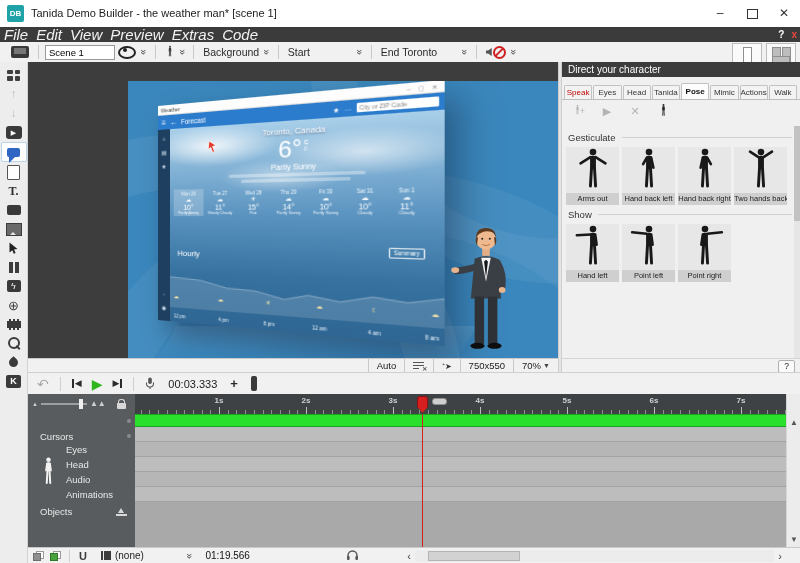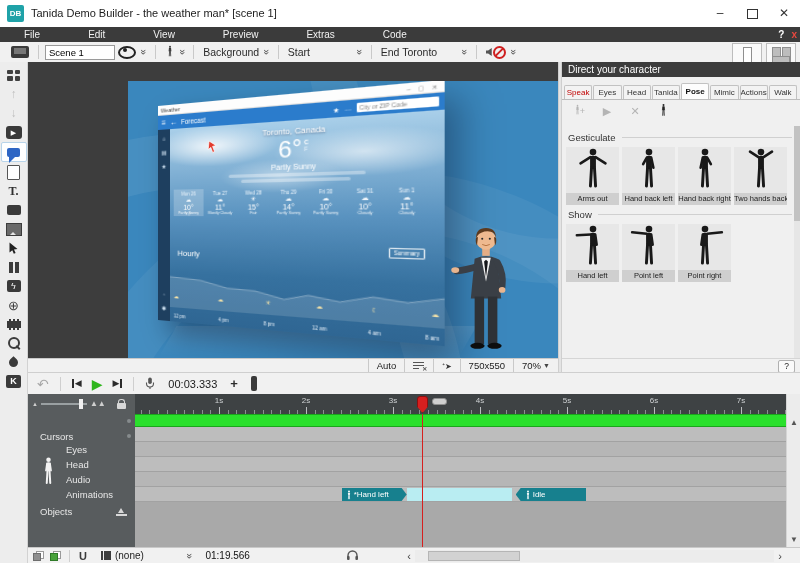--- a/index.html
+++ b/index.html
@@ -13,21 +13,21 @@
   #appicon{position:absolute;left:7px;top:5px;width:17px;height:17px;background:var(--accent,#1fa2a8);
            border-radius:2px;color:#fff;font-size:8px;font-weight:bold;text-align:center;line-height:17px;}
   #apptitle{position:absolute;left:31px;top:0;height:27px;line-height:27px;font-size:11px;color:#1c1c1c;}
   .wbtn{position:absolute;top:0;width:32px;height:27px;text-align:center;line-height:26px;font-size:12px;color:#333;}
   #btn-min{right:64px;} #btn-max{right:32px;} #btn-close{right:0;}
   .maxglyph{display:inline-block;width:9px;height:8px;border:1px solid #333;margin-top:9px;}
 
   
   #menubar{position:absolute;left:0;top:27px;width:800px;height:15px;background:#3b3b3b;display:flex;align-items:center;}
   #menu-items{display:flex;height:100%;}
-  .menu-item{padding:0 24px;color:#f2f2f2;font-size:10px;line-height:15px;}
+  .menu-item{padding:0 4px;color:#f2f2f2;font-size:15px;line-height:15px;font-style:italic;}
   #menu-right{position:absolute;right:3px;top:0;height:15px;display:flex;gap:7px;align-items:center;}
   #menu-help{color:#ffffff;font-size:10px;font-weight:bold;}
   #menu-x{color:#e8483f;font-size:10px;font-weight:bold;}
 
   
   #toolbar{position:absolute;left:0;top:42px;width:800px;height:20px;background:#f1f1f1;border-bottom:1px solid #c9c9c9;
            display:flex;align-items:center;}
   .tb-sep{width:1px;height:14px;background:#c9c9c9;margin:0 6px;}
   .tb-item{display:flex;align-items:center;gap:4px;padding:0 3px;color:#2a2a2a;font-size:10.5px;white-space:nowrap;}
   #scene-input{width:62px;height:13px;border:1px solid #9a9a9a;background:#fff;font-size:9.5px;
@@ -181,21 +181,21 @@
   .tl-dot{position:absolute;left:99px;width:4px;height:4px;border-radius:50%;background:#868b8d;}
   #tl-figure{position:absolute;left:8px;top:50px;}
   #char-tracks{position:absolute;left:38px;top:48px;width:66px;}
   .tl-sub{height:15px;line-height:15px;}
   #lbl-objects{position:absolute;left:12px;top:112px;}
   .imp{position:absolute;left:88px;top:112px;width:11px;height:10px;}
   .imp:before{content:"";position:absolute;bottom:0;left:0;right:0;height:2px;background:#d8d8d8;}
   .imp:after{content:"";position:absolute;left:2px;top:-1px;border:3.5px solid transparent;border-bottom:5px solid #d8d8d8;}
 
   #tl-tracks{position:absolute;left:107px;top:0;width:651px;height:153px;}
-  #ruler{position:absolute;left:0;top:0;width:651px;height:20px;background:#3e4244;}
+  #ruler{position:absolute;left:0;top:0;width:651px;height:20px;background:#3e4244;font-weight:bold;}
   .tick{position:absolute;bottom:0;width:1px;height:4px;background:#8b8f92;}
   .tick.major{height:7px;background:#b9bcbe;}
   .tick-label{position:absolute;top:2px;width:16px;text-align:center;font-size:8px;color:#cfd2d4;}
   #greenbar{position:absolute;left:0;top:20px;width:651px;height:13px;background:var(--scene-green,#2ae02c);border-top:1px solid #1aa51c;border-bottom:1px solid #1aa51c;box-sizing:border-box;}
   .trow{position:absolute;left:0;width:651px;height:15px;border-bottom:1px solid #a2a2a2;box-sizing:border-box;}
   #clips{position:absolute;left:0;top:93px;width:651px;height:15px;}
   .clip{position:absolute;top:1px;height:13px;display:flex;align-items:center;gap:2px;font-size:8px;color:#fff;white-space:nowrap;overflow:hidden;padding-left:4px;box-sizing:border-box;}
   .clip.dark{background:var(--clip-teal,#17808e);}
   .clip.rnotch{clip-path:polygon(0 0,calc(100% - 5px) 0,100% 50%,calc(100% - 5px) 100%,0 100%);}
   .clip.lnotch{clip-path:polygon(0 50%,5px 0,100% 0,100% 100%,5px 100%);padding-left:9px;}
@@ -758,41 +758,20 @@
     </div>
 
     <div id="tl-tracks">
       <div id="ruler"><span id="ruler-ticks"></span><div class="tick" style="left: 5.7px;"></div><div class="tick" style="left: 14.4px;"></div><div class="tick" style="left: 23.1px;"></div><div class="tick" style="left: 31.8px;"></div><div class="tick" style="left: 40.5px;"></div><div class="tick" style="left: 49.2px;"></div><div class="tick" style="left: 57.9px;"></div><div class="tick" style="left: 66.6px;"></div><div class="tick" style="left: 75.3px;"></div><div class="tick major" style="left: 84px;"></div><div class="tick-label" style="left: 76px;">1s</div><div class="tick" style="left: 92.7px;"></div><div class="tick" style="left: 101.4px;"></div><div class="tick" style="left: 110.1px;"></div><div class="tick" style="left: 118.8px;"></div><div class="tick" style="left: 127.5px;"></div><div class="tick" style="left: 136.2px;"></div><div class="tick" style="left: 144.9px;"></div><div class="tick" style="left: 153.6px;"></div><div class="tick" style="left: 162.3px;"></div><div class="tick major" style="left: 171px;"></div><div class="tick-label" style="left: 163px;">2s</div><div class="tick" style="left: 179.7px;"></div><div class="tick" style="left: 188.4px;"></div><div class="tick" style="left: 197.1px;"></div><div class="tick" style="left: 205.8px;"></div><div class="tick" style="left: 214.5px;"></div><div class="tick" style="left: 223.2px;"></div><div class="tick" style="left: 231.9px;"></div><div class="tick" style="left: 240.6px;"></div><div class="tick" style="left: 249.3px;"></div><div class="tick major" style="left: 258px;"></div><div class="tick-label" style="left: 250px;">3s</div><div class="tick" style="left: 266.7px;"></div><div class="tick" style="left: 275.4px;"></div><div class="tick" style="left: 284.1px;"></div><div class="tick" style="left: 292.8px;"></div><div class="tick" style="left: 301.5px;"></div><div class="tick" style="left: 310.2px;"></div><div class="tick" style="left: 318.9px;"></div><div class="tick" style="left: 327.6px;"></div><div class="tick" style="left: 336.3px;"></div><div class="tick major" style="left: 345px;"></div><div class="tick-label" style="left: 337px;">4s</div><div class="tick" style="left: 353.7px;"></div><div class="tick" style="left: 362.4px;"></div><div class="tick" style="left: 371.1px;"></div><div class="tick" style="left: 379.8px;"></div><div class="tick" style="left: 388.5px;"></div><div class="tick" style="left: 397.2px;"></div><div class="tick" style="left: 405.9px;"></div><div class="tick" style="left: 414.6px;"></div><div class="tick" style="left: 423.3px;"></div><div class="tick major" style="left: 432px;"></div><div class="tick-label" style="left: 424px;">5s</div><div class="tick" style="left: 440.7px;"></div><div class="tick" style="left: 449.4px;"></div><div class="tick" style="left: 458.1px;"></div><div class="tick" style="left: 466.8px;"></div><div class="tick" style="left: 475.5px;"></div><div class="tick" style="left: 484.2px;"></div><div class="tick" style="left: 492.9px;"></div><div class="tick" style="left: 501.6px;"></div><div class="tick" style="left: 510.3px;"></div><div class="tick major" style="left: 519px;"></div><div class="tick-label" style="left: 511px;">6s</div><div class="tick" style="left: 527.7px;"></div><div class="tick" style="left: 536.4px;"></div><div class="tick" style="left: 545.1px;"></div><div class="tick" style="left: 553.8px;"></div><div class="tick" style="left: 562.5px;"></div><div class="tick" style="left: 571.2px;"></div><div class="tick" style="left: 579.9px;"></div><div class="tick" style="left: 588.6px;"></div><div class="tick" style="left: 597.3px;"></div><div class="tick major" style="left: 606px;"></div><div class="tick-label" style="left: 598px;">7s</div><div class="tick" style="left: 614.7px;"></div><div class="tick" style="left: 623.4px;"></div><div class="tick" style="left: 632.1px;"></div><div class="tick" style="left: 640.8px;"></div><div class="tick" style="left: 649.5px;"></div></div>
       <div id="greenbar"></div>
       <div class="trow" style="top:33px;background:#bdbdbd"></div>
       <div class="trow" style="top:48px;background:#b6b6b6"></div>
       <div class="trow" style="top:63px;background:#bdbdbd"></div>
       <div class="trow" style="top:78px;background:#b6b6b6"></div>
       <div class="trow" style="top:93px;background:#bdbdbd"></div>
-      <div id="clips">
-          <div class="clip dark rnotch" style="left: 206.67px; width: 65.03px;">
-            <svg width="6" height="10" viewBox="0 0 100 160" style="flex:none">
-              <circle cx="50" cy="22" r="16" fill="#fff"></circle>
-              <rect x="36" y="42" width="28" height="50" rx="10" fill="#fff"></rect>
-              <line x1="44" y1="92" x2="40" y2="150" stroke="#fff" stroke-width="12"></line>
-              <line x1="56" y1="92" x2="60" y2="150" stroke="#fff" stroke-width="12"></line>
-            </svg>
-            <span>*Hand left</span>
-          </div>
-          <div class="clip tail" style="left: 271.7px; width: 105.49px;"></div>
-          <div class="clip dark lnotch" style="left: 380.67px; width: 70.47px;">
-            <svg width="6" height="10" viewBox="0 0 100 160" style="flex:none">
-              <circle cx="50" cy="22" r="16" fill="#fff"></circle>
-              <rect x="36" y="42" width="28" height="50" rx="10" fill="#fff"></rect>
-              <line x1="44" y1="92" x2="40" y2="150" stroke="#fff" stroke-width="12"></line>
-              <line x1="56" y1="92" x2="60" y2="150" stroke="#fff" stroke-width="12"></line>
-            </svg>
-            <span>Idle</span>
-          </div>
-        </div>
       <div id="playhead-line" style="left: 287px;"></div>
       <div id="playhead-marker" style="left: 282px;">
           <span class="flag"></span>
         </div>
       <div id="playhead-grip" style="left: 297px;"></div>
     </div>
 
     <div id="tl-vscroll">
       <div class="sb-arrow" style="top:24px">▲</div>
       <div class="sb-arrow" style="bottom:3px">▼</div>

